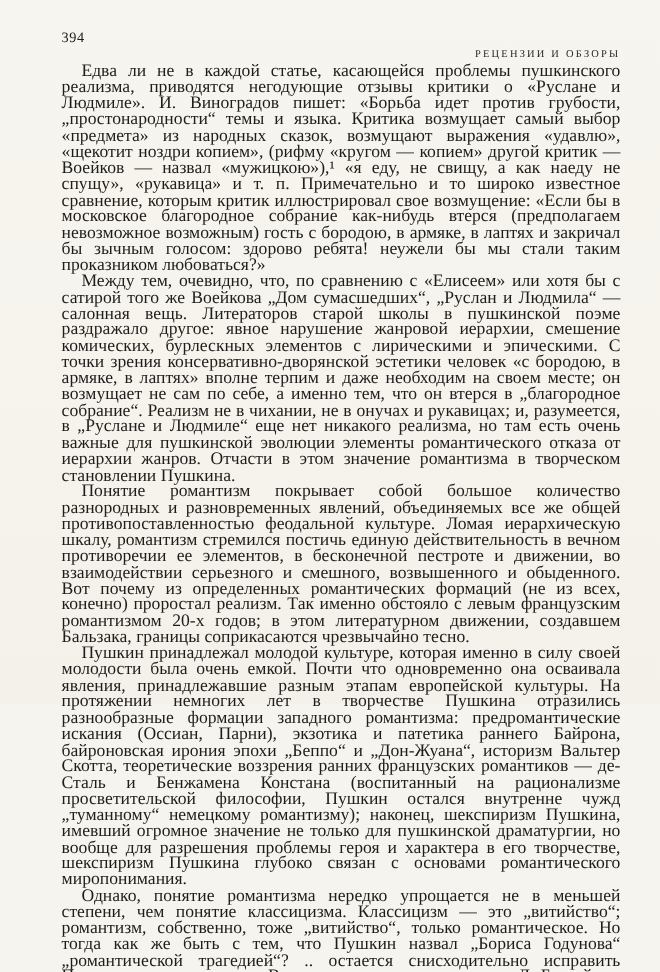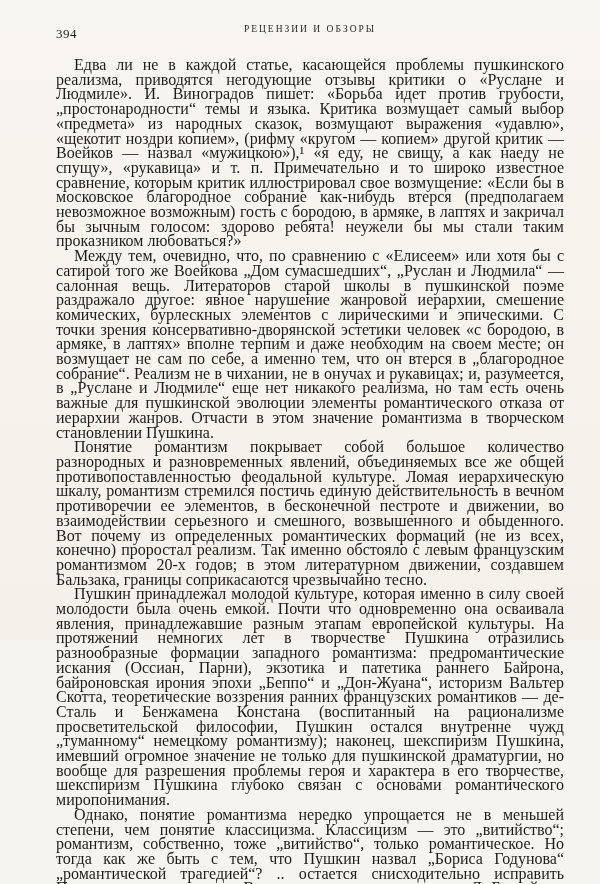--- a/index.html
+++ b/index.html
@@ -27,22 +27,22 @@
     position: absolute;
     left: 0;
     top: 2px;
     font-size: 13px;
     letter-spacing: 0.5px;
   }
   .running {
     position: absolute;
     left: 0;
     right: 0;
-    top: 0;
-    text-align: center;
+    top: 21px;
+    text-align: right;
     font-size: 9.5px;
     letter-spacing: 2px;
     color: #2a2927;
   }
   .bodytext {
     font-size: 16px;
     line-height: 14.7px;
     text-align: justify;
     text-justify: inter-word;
   }

